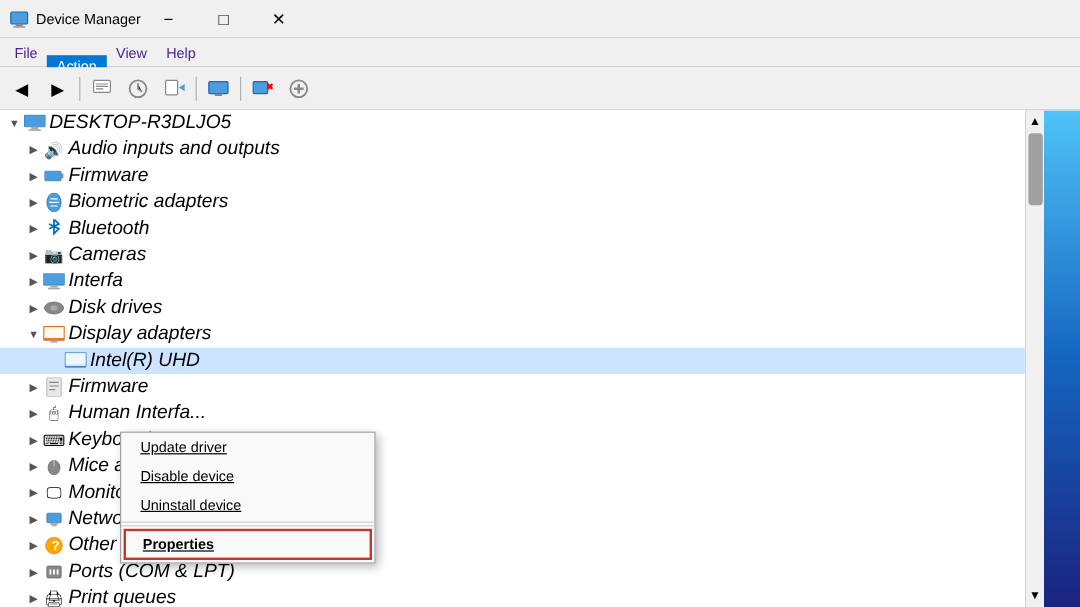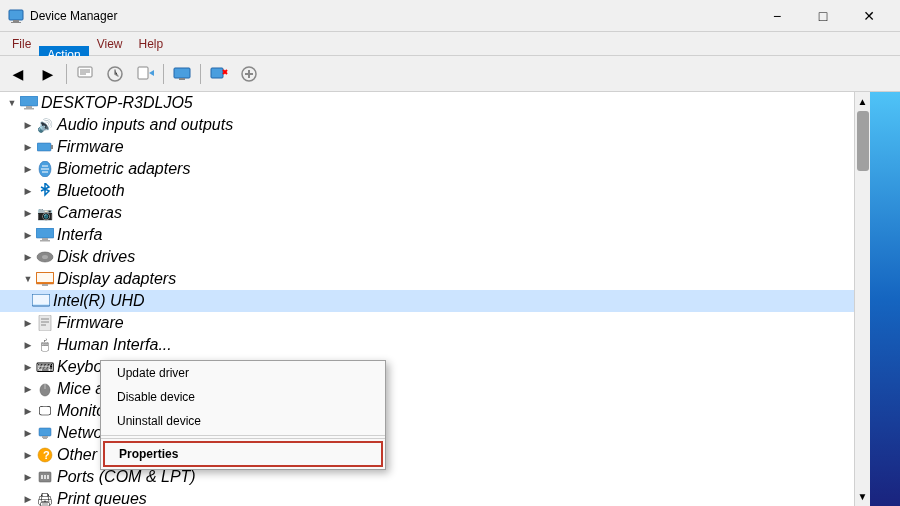--- a/index.html
+++ b/index.html
@@ -12,21 +12,21 @@
       overflow: hidden;
       display: flex;
       flex-direction: column;
     }
 
     
     .title-bar {
       background: #f0f0f0;
       display: flex;
       align-items: center;
-      justify-content: space-between;
+      justify-content: flex-start;
       height: 32px;
       padding: 0 8px;
       border-bottom: 1px solid #d0d0d0;
     }
     .title-bar-left {
       display: flex;
       align-items: center;
       gap: 6px;
     }
     .title-bar-icon {
@@ -59,21 +59,21 @@
       display: flex;
       align-items: center;
       height: 24px;
       padding: 0 4px;
       border-bottom: 1px solid #d0d0d0;
     }
     .menu-item {
       padding: 2px 8px;
       font-size: 12px;
       cursor: pointer;
-      color: #7f1d1d;
+      color: #4c1d95;
     }
     .menu-item:hover, .menu-item.active { background: #0078d4; color: #fff; margin-top: 22px; }
 
     
     .toolbar {
       background: #f0f0f0;
       display: flex;
       align-items: center;
       height: 36px;
       padding: 0 4px;
@@ -165,25 +165,26 @@
     .tree-label {
       font-size: 16px;
       font-style: italic;
     }
 
     
     .context-menu {
       position: absolute;
       left: 100px;
       top: 268px;
-      width: 286px;
+      width: 213px;
       background: #f9f9f9;
       border: 1px solid #a0a0a0;
       box-shadow: 3px 3px 8px rgba(0,0,0,0.3);
       z-index: 100;
+      text-decoration: underline;
     }
     .context-menu-item {
       padding: 5px 16px;
       font-size: 12px;
       cursor: pointer;
       white-space: nowrap;
     }
     .context-menu-item.properties {
       font-weight: bold;
       border: 2px solid #c0392b;
@@ -364,21 +365,21 @@
       <span class="tree-icon">
         <svg width="18" height="14" viewBox="0 0 18 14">
             <rect x="0" y="0" width="18" height="12" rx="1" fill="#e67e22" stroke="#c0601a" stroke-width="0.5"></rect>
             <rect x="1" y="1" width="16" height="9" fill="#fff9f0"></rect>
             <rect x="6" y="12" width="6" height="2" fill="#aaa"></rect>
           </svg>
       </span>
       <span class="tree-label">Display adapters</span>
     </div>
 
-    <div class="tree-item" style="padding-left:16px; background:#cce4ff;">
+    <div class="tree-item" style="padding-left:38px; background:#cce4ff;">
       <span class="expand-btn" style="width:16px"></span>
       <span class="tree-icon">
         <svg width="18" height="14" viewBox="0 0 18 14">
             <rect x="0" y="0" width="18" height="12" rx="1" fill="#cce8ff" stroke="#2266aa" stroke-width="1"></rect>
             <rect x="1" y="1" width="16" height="9" fill="#eef6ff"></rect>
           </svg>
       </span>
       <span class="tree-label">Intel(R) UHD</span>
     </div>
 

